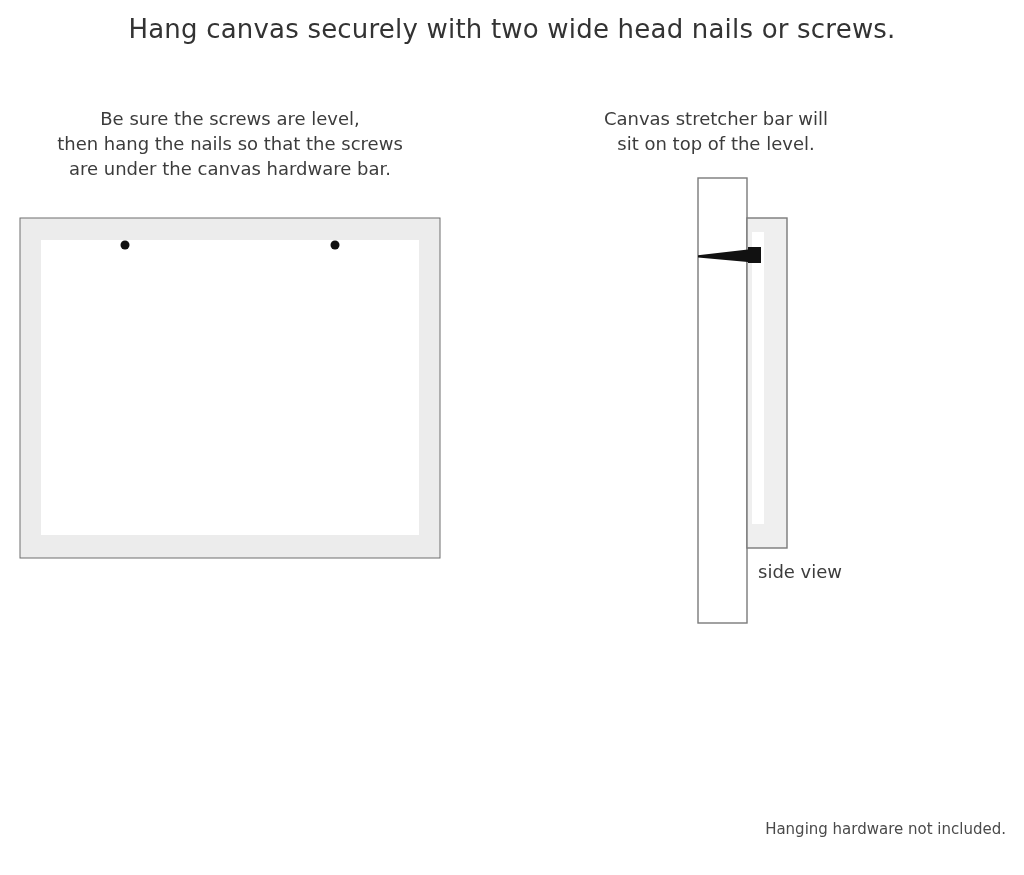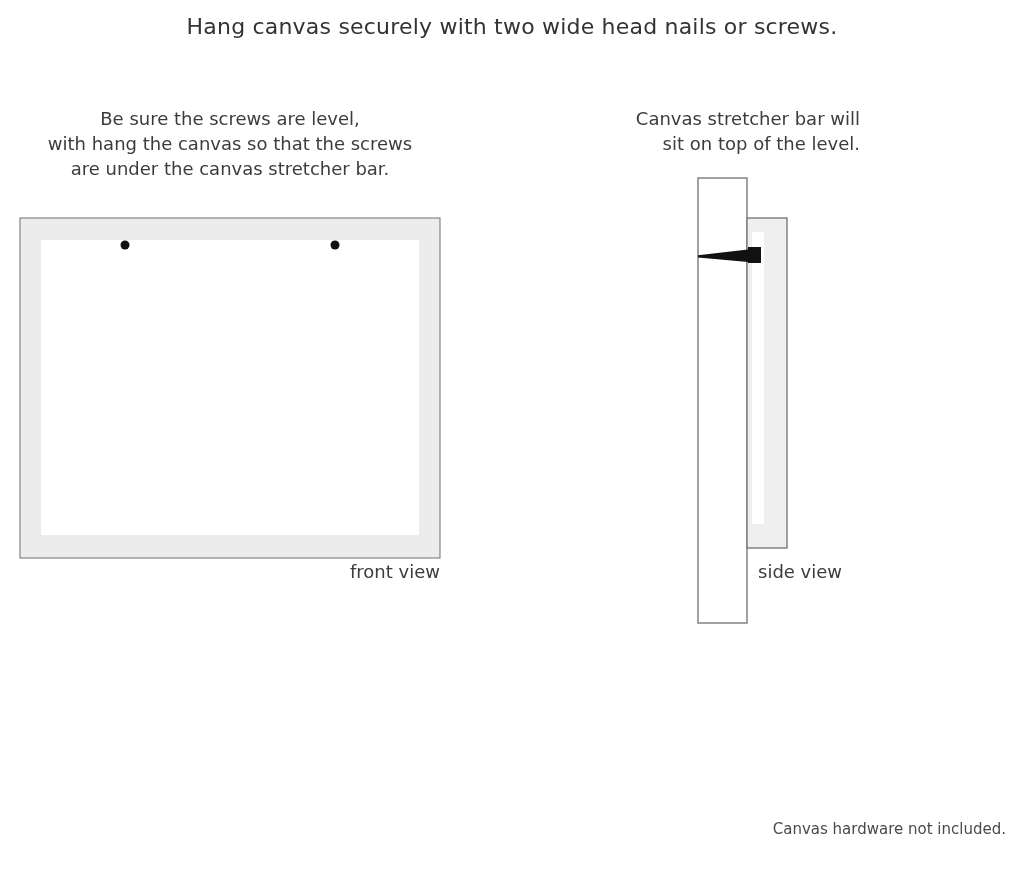--- a/index.html
+++ b/index.html
@@ -24,45 +24,44 @@
     height: 875px;
   }
 
   
   .headline {
     position: absolute;
     left: 0;
     top: 14px;
     width: 1024px;
     text-align: center;
-    font-size: 22px;
+    font-size: 26px;
     font-weight: 400;
     letter-spacing: 0.2px;
     color: #333333;
     white-space: nowrap;
   }
 
   
   .caption {
     position: absolute;
     text-align: center;
     font-size: 18px;
     line-height: 25px;
     color: #3c3c3c;
   }
   .caption-left {
     left: 20px;
     top: 106px;
     width: 420px;
   }
   .caption-right {
-    left: 612px;
+    left: 592px;
     top: 106px;
     width: 248px;
-    text-align: right;
   }
   .caption .line { display: block; white-space: nowrap; }
 
   
   .view-label {
     position: absolute;
     font-size: 18px;
     color: #3c3c3c;
     white-space: nowrap;
   }
@@ -103,22 +102,22 @@
 </style>
 </head>
 <body style="background: rgb(255, 255, 255);">
 
 <div class="page">
 
   <div class="headline">Hang canvas securely with two wide head nails or screws.</div>
 
   <div class="caption caption-left">
     <span class="line">Be sure the screws are level,</span>
-    <span class="line">with hang the canvas so that the screws</span>
-    <span class="line">are under the canvas stretcher bar.</span>
+    <span class="line">then hang the nails so that the screws</span>
+    <span class="line">are under the canvas hardware bar.</span>
   </div>
 
   <div class="caption caption-right">
     <span class="line">Canvas stretcher bar will</span>
     <span class="line">sit on top of the level.</span>
   </div>
 
   <svg class="diagram" viewBox="0 0 1024 875" width="1024" height="875">
 
     <g>
@@ -131,20 +130,19 @@
     <g>
       <rect id="sv-wall" x="698" y="178" width="49" height="445" fill="#ffffff" stroke="#7a7a7a" stroke-width="1.4"></rect>
       <rect id="sv-bar" x="747" y="218" width="40" height="330" fill="#efefef" stroke="#7a7a7a" stroke-width="1.4"></rect>
       <rect id="sv-bar-inner" x="752" y="232" width="12" height="292" fill="#ffffff" stroke="none"></rect>
 
       <polygon id="sv-screw-shaft" points="698,255.2 748,249.5 748,262 698,257.4" fill="#111111"></polygon>
       <polygon id="sv-screw-head" points="748,247 761,247 761,263 748,263" fill="#111111"></polygon>
     </g>
   </svg>
 
-  <div class="view-label label-front">front view</div>
   <div class="view-label label-side">side view</div>
 
   <div class="footnote">
-    <span class="line">Canvas hardware not included.</span>
+    <span class="line">Hanging hardware not included.</span>
   </div>
 
 </div>
 
 </body></html>

